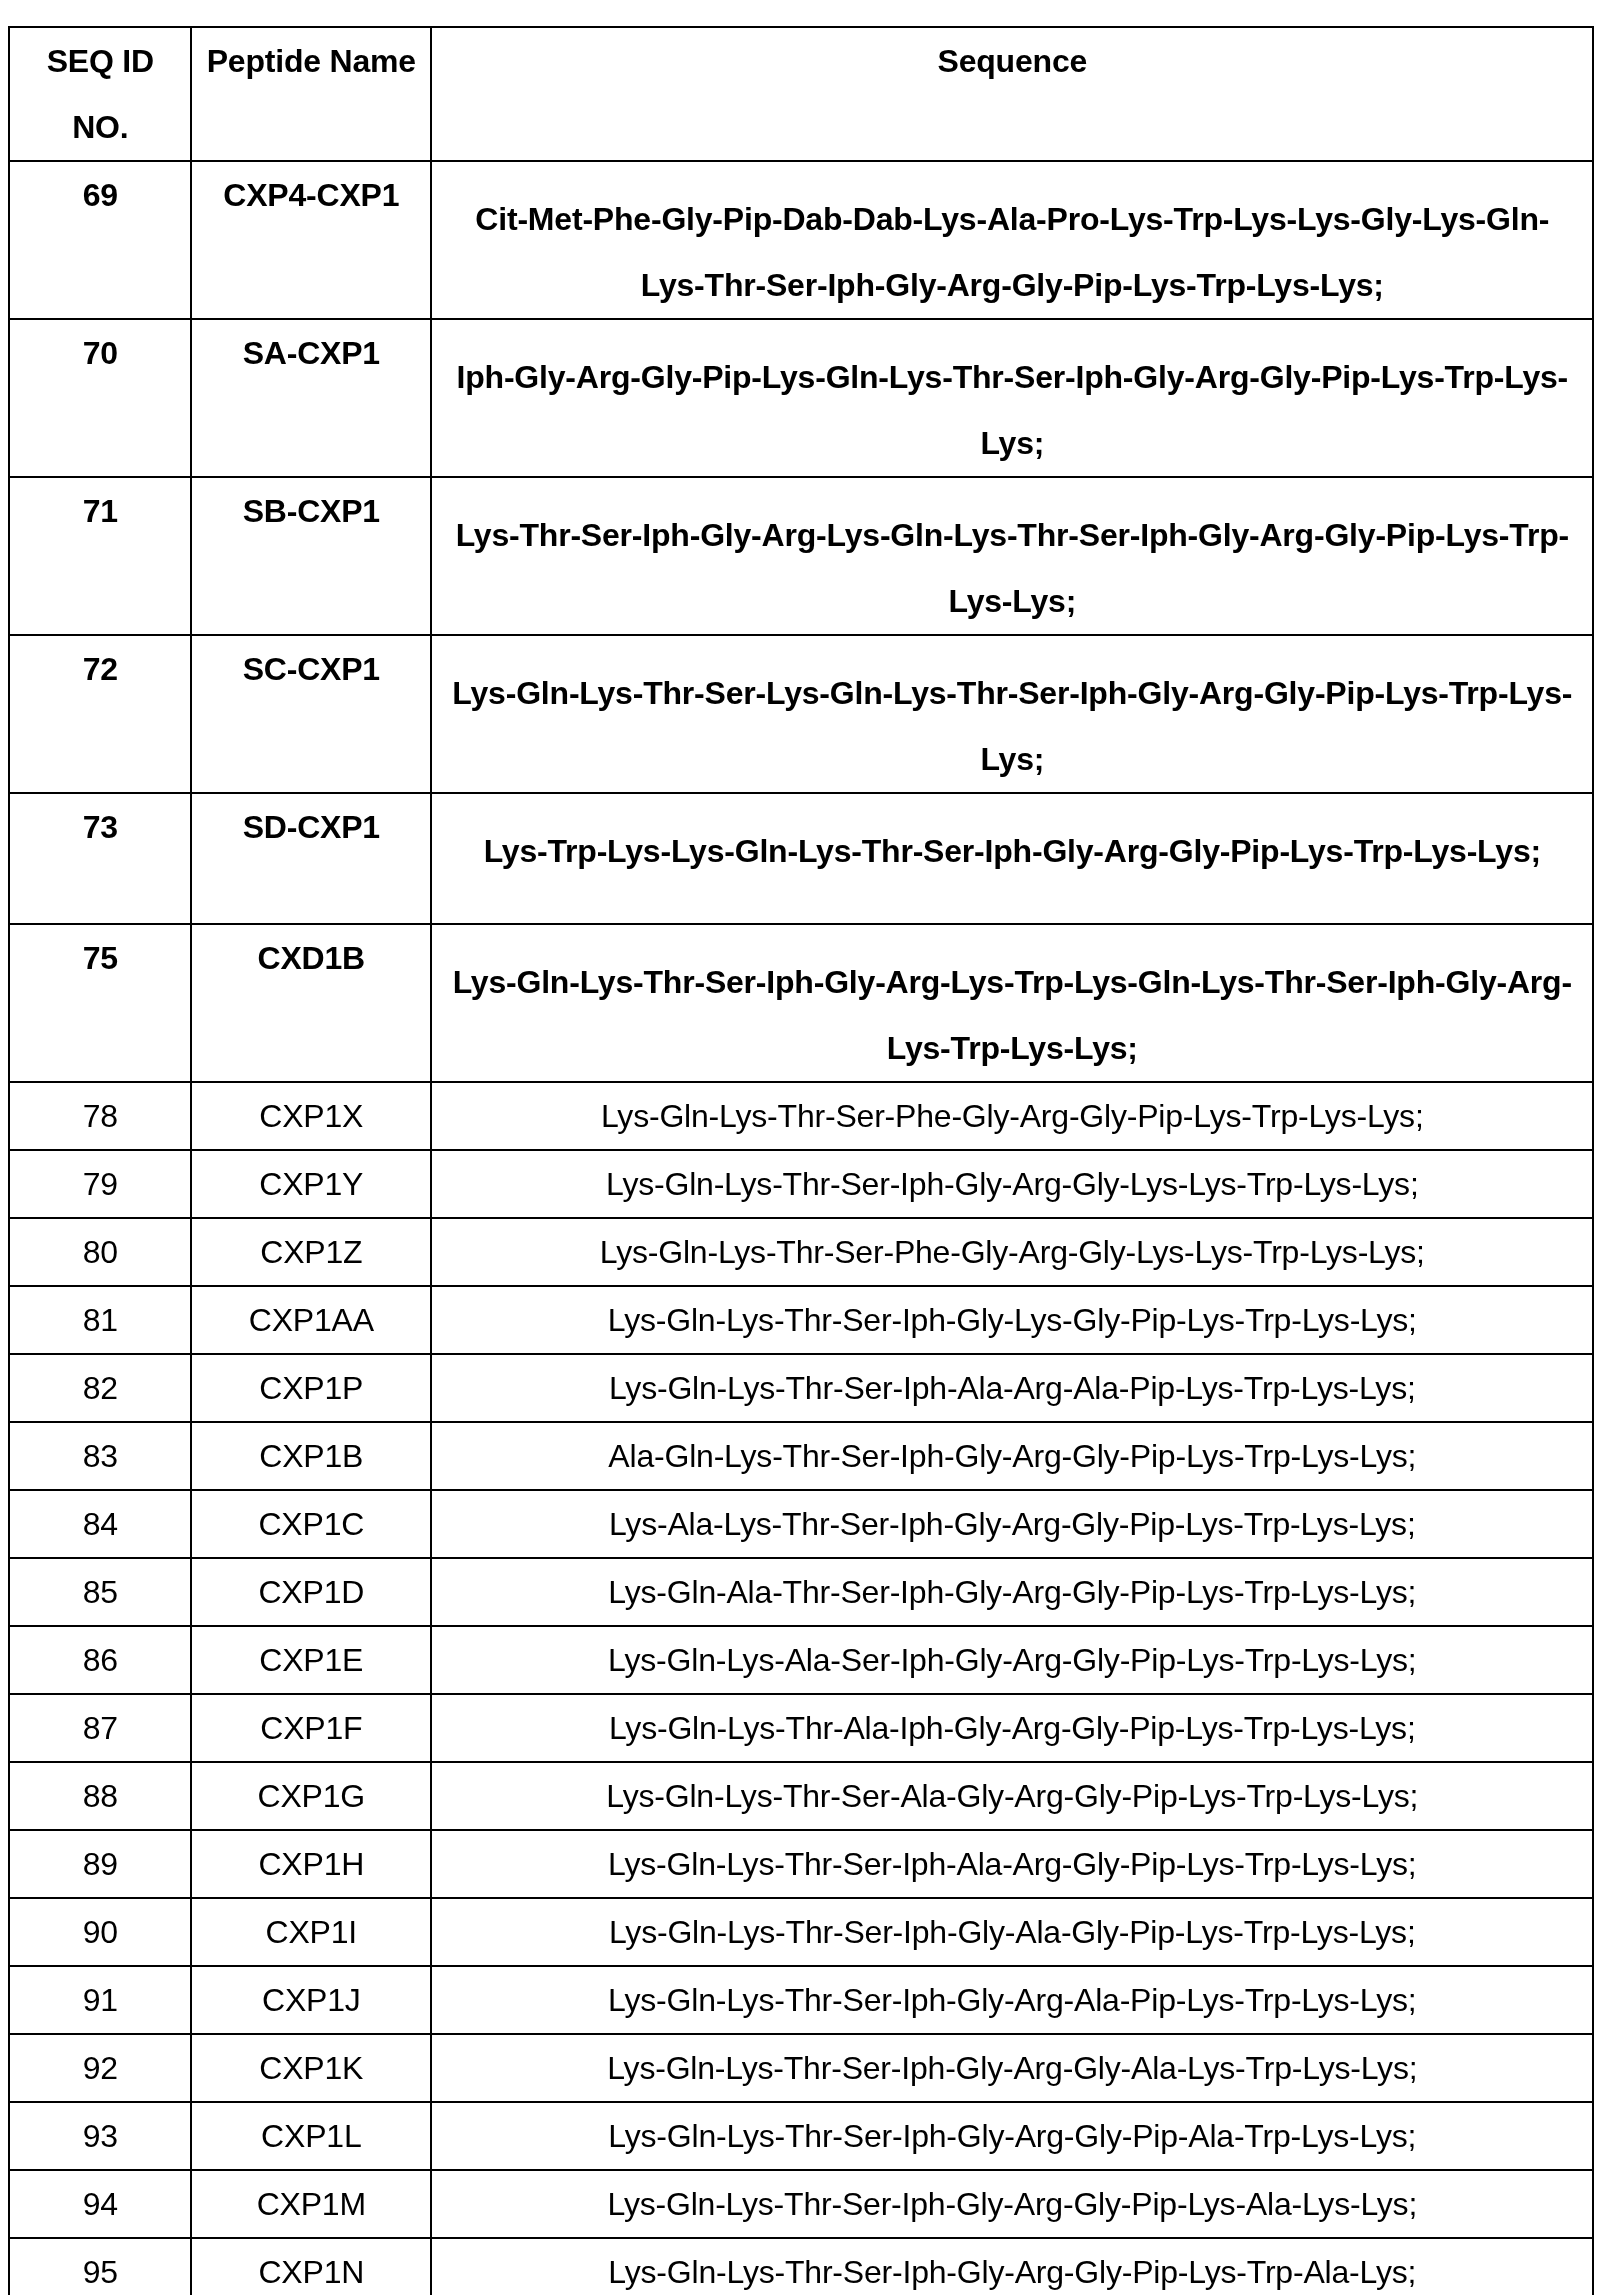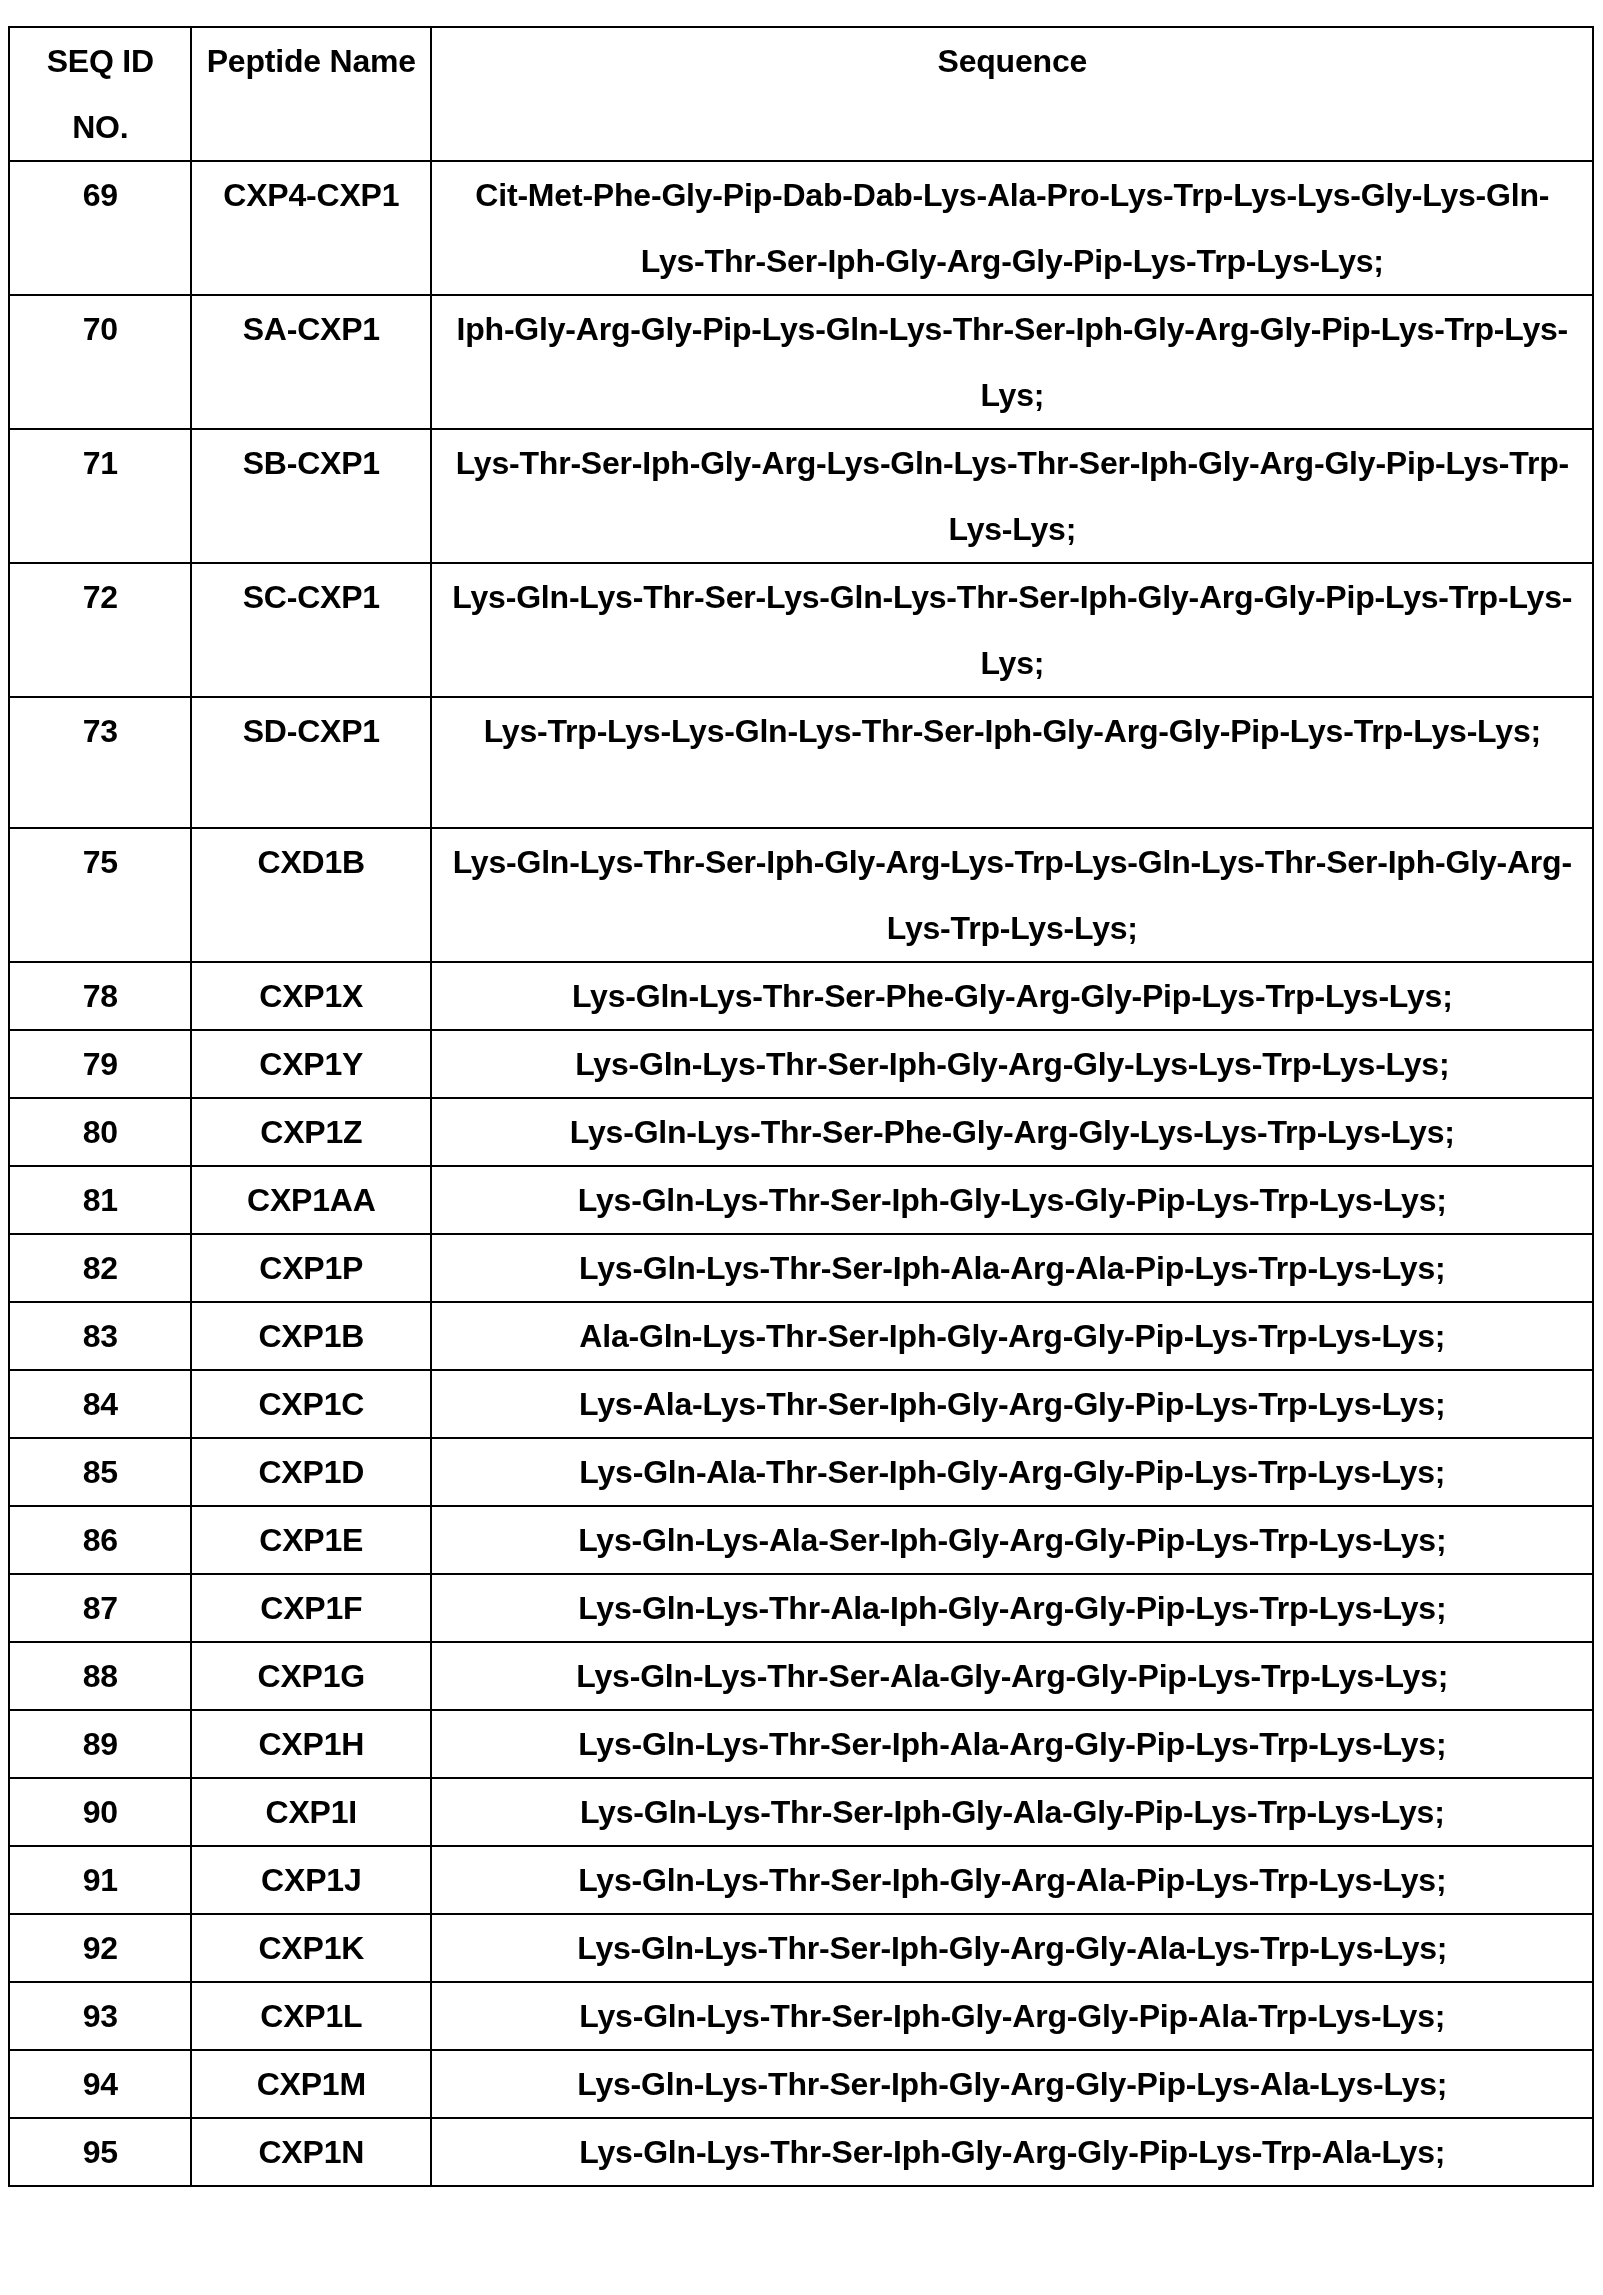--- a/index.html
+++ b/index.html
@@ -39,27 +39,28 @@
     }
     table.peptide-table th {
       font-weight: bold;
       height: 129px;
       padding-top: 0;
     }
     table.peptide-table td {
       padding-top: 0;
     }
     tr.row-double td { height: 129px; font-weight: bold; }
-    tr.row-single td { height: 65px; font-weight: bold; }
+    tr.row-single td { height: 65px; }
     col.c-id { width: 182px; }
     col.c-name { width: 240px; }
     col.c-seq { width: 1162px; }
     .seq-text {
       display: block;
       padding: 0 11.6px;
+      margin-top: 24px;
     }
   </style>
 </head>
 <body>
 
 <div class="table-wrap">
   <table class="peptide-table">
     <colgroup>
       <col class="c-id">
       <col class="c-name">

